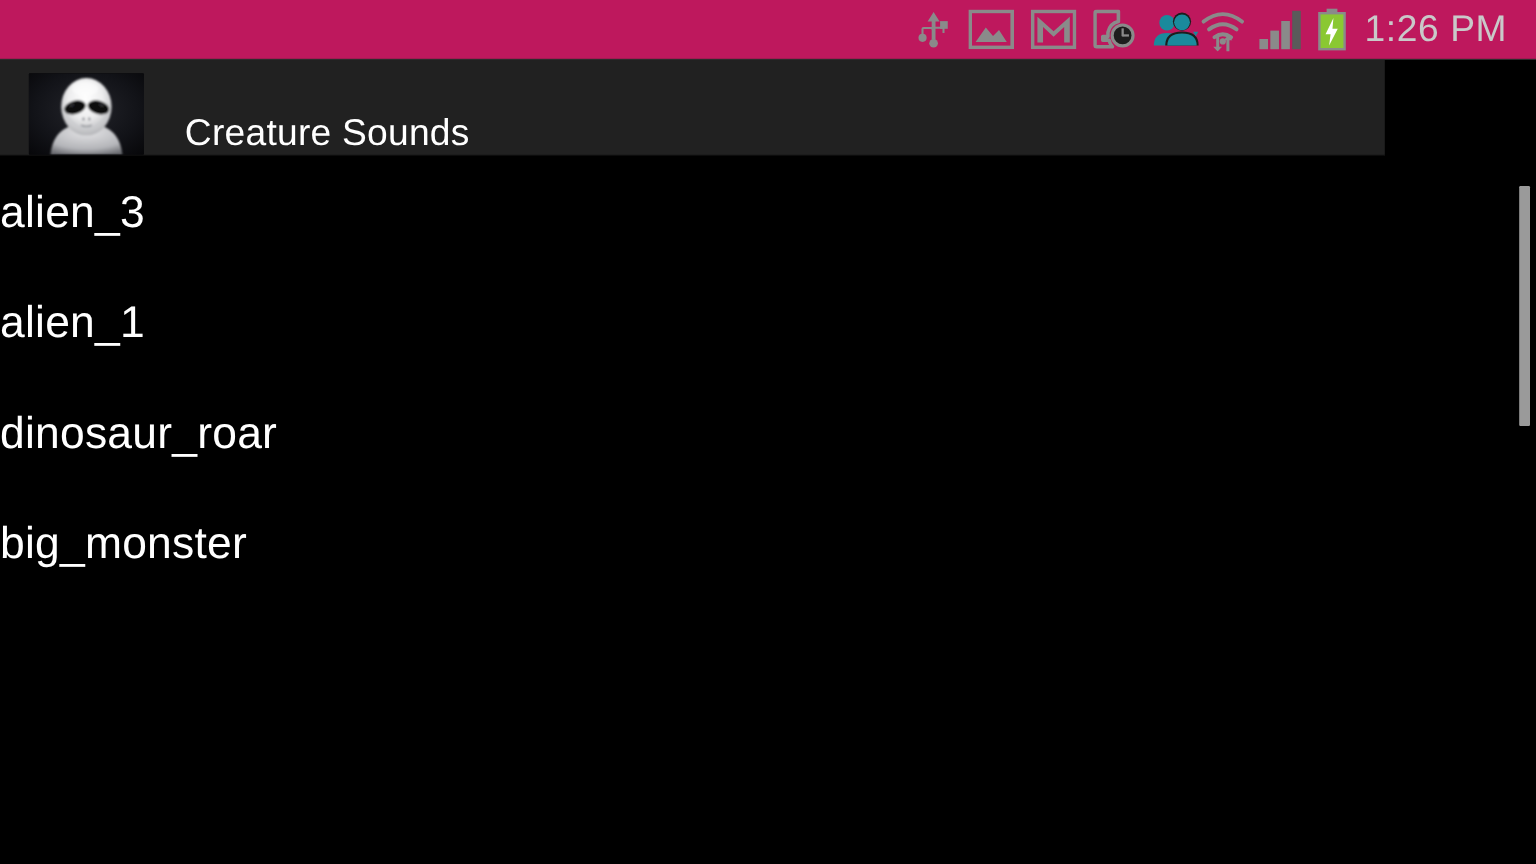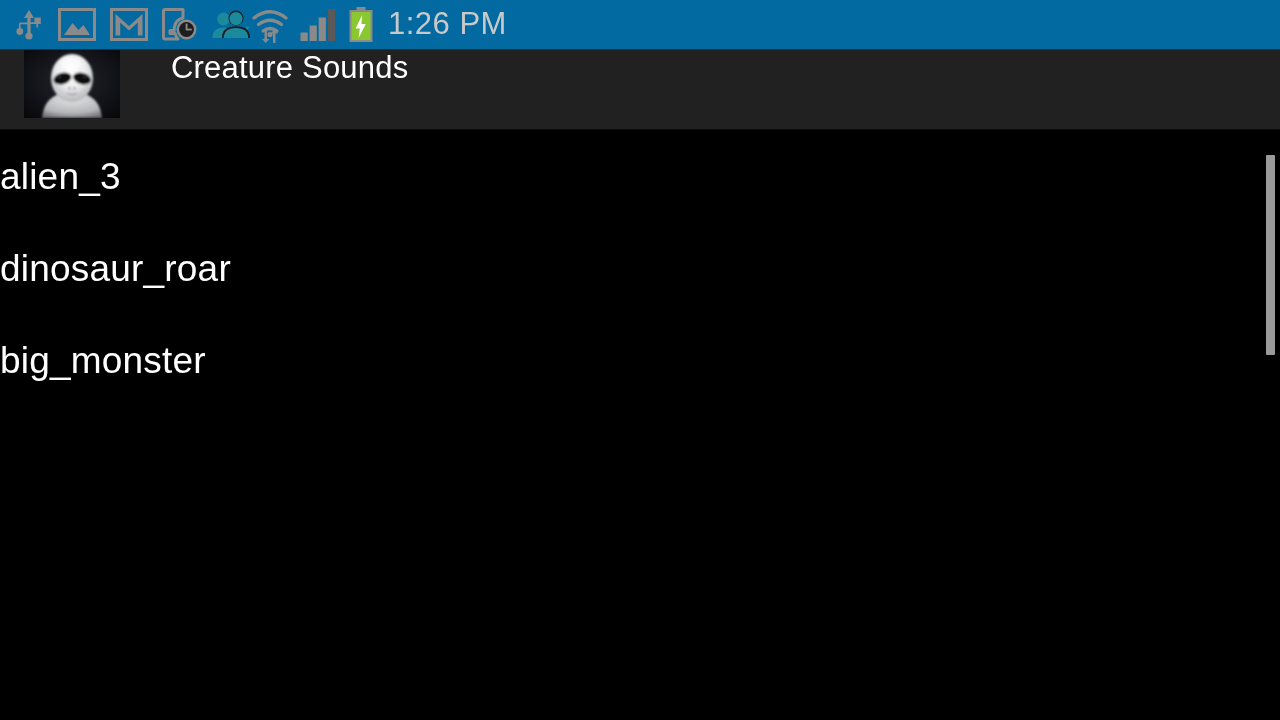--- a/index.html
+++ b/index.html
@@ -23,26 +23,26 @@
     overflow: hidden;
   }
 
   
   #status-bar {
     position: absolute;
     left: 0;
     top: 0;
     width: 1280px;
     height: 50px;
-    background: #0369a1;
+    background: #be185d;
     display: flex;
     align-items: center;
-    justify-content: flex-start;
+    justify-content: flex-end;
     box-sizing: border-box;
-    padding: 0 2px 0 14px;
+    padding: 0 24px 0 14px;
     border-bottom: 1px solid #2c2c2c;
   }
   .status-left {
     display: flex;
     align-items: center;
     gap: 14px;
   }
   .status-right {
     display: flex;
     align-items: center;
@@ -59,29 +59,28 @@
     margin-left: 4px;
     padding-bottom: 2px;
     white-space: nowrap;
   }
 
   
   #app-bar {
     position: absolute;
     left: 0;
     top: 50px;
-    width: 1280px;
+    width: 1154px;
     height: 80px;
     background: #212121;
     display: flex;
-    align-items: flex-start;
+    align-items: flex-end;
     box-sizing: border-box;
     padding-left: 24px;
     border-bottom: 1px solid #0c0c0c;
-    gap: 17px;
   }
   #app-icon {
     width: 96px;
     height: 68px;
     flex: 0 0 auto;
     position: relative;
     overflow: hidden;
     background: #07070a;
     border-radius: 1px;
   }
@@ -297,20 +296,23 @@
   </div>
 
   <div id="sound-list">
 
     <div class="list-item">
       <span class="list-item-label">alien_3</span>
     </div>
 
 
 
+    <div class="list-item">
+      <span class="list-item-label">alien_1</span>
+    </div>
 
     <div class="list-item">
       <span class="list-item-label">dinosaur_roar</span>
     </div>
 
     <div class="list-item">
       <span class="list-item-label">big_monster</span>
     </div>
 
   </div>

